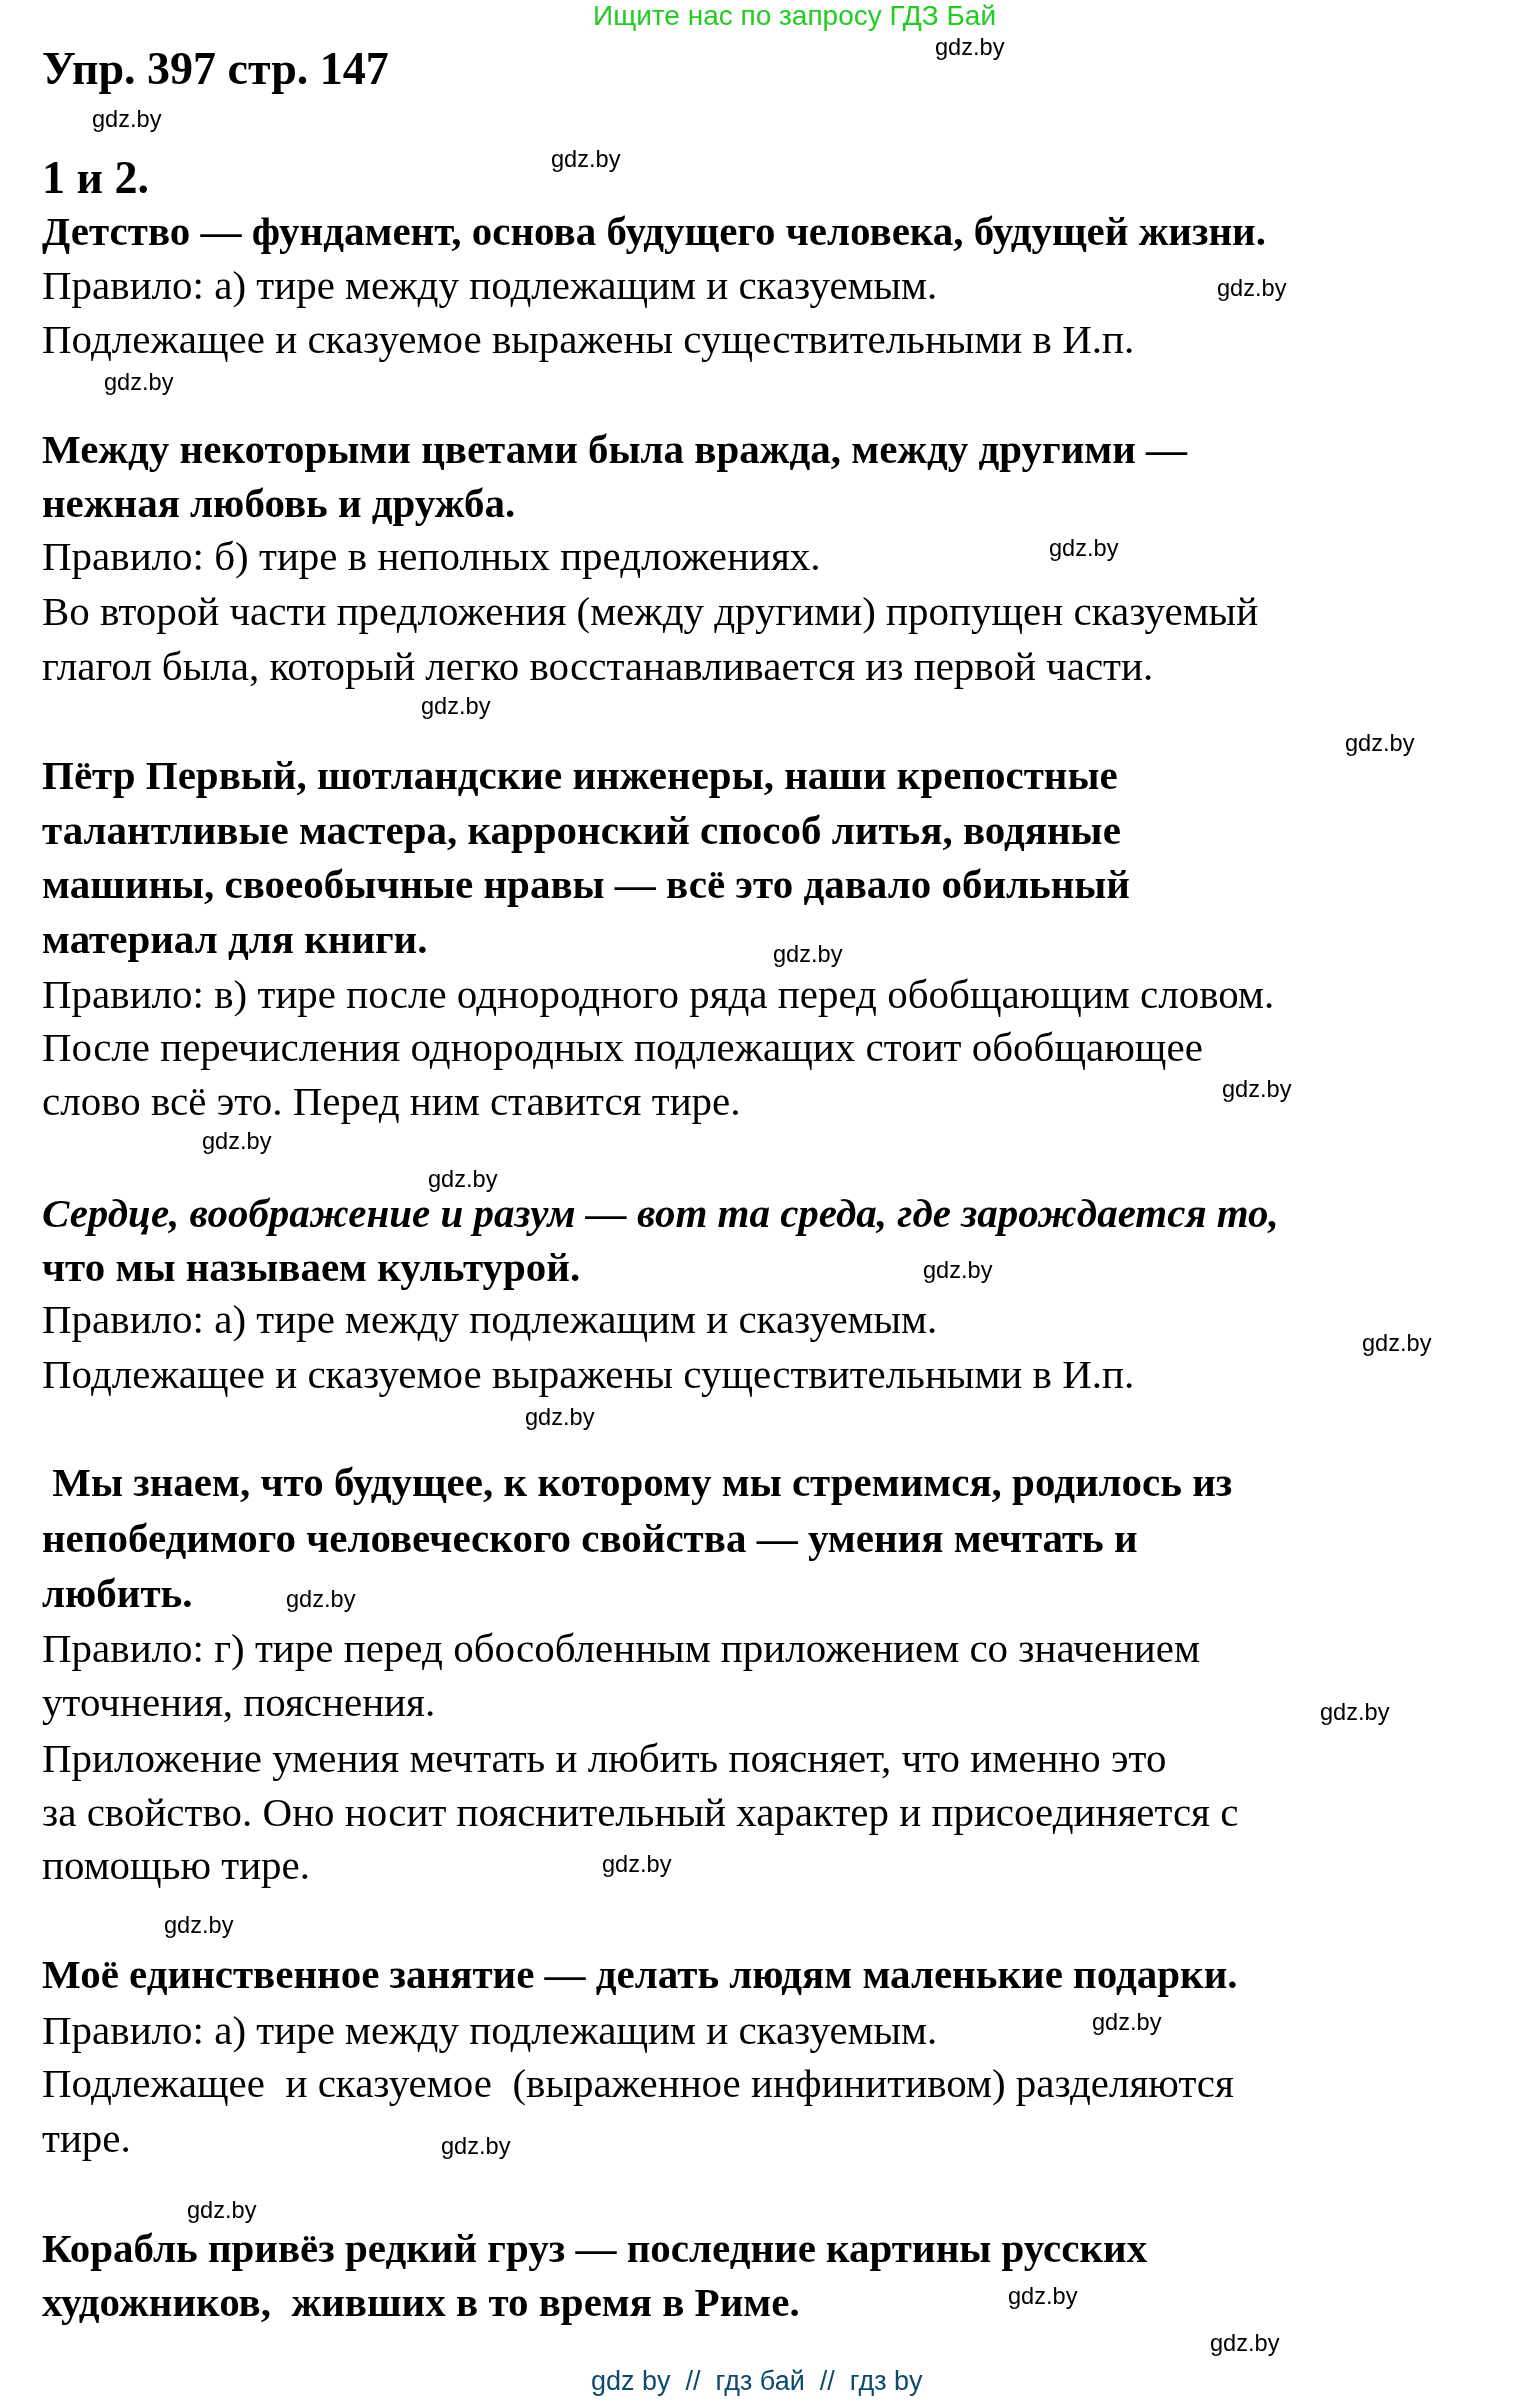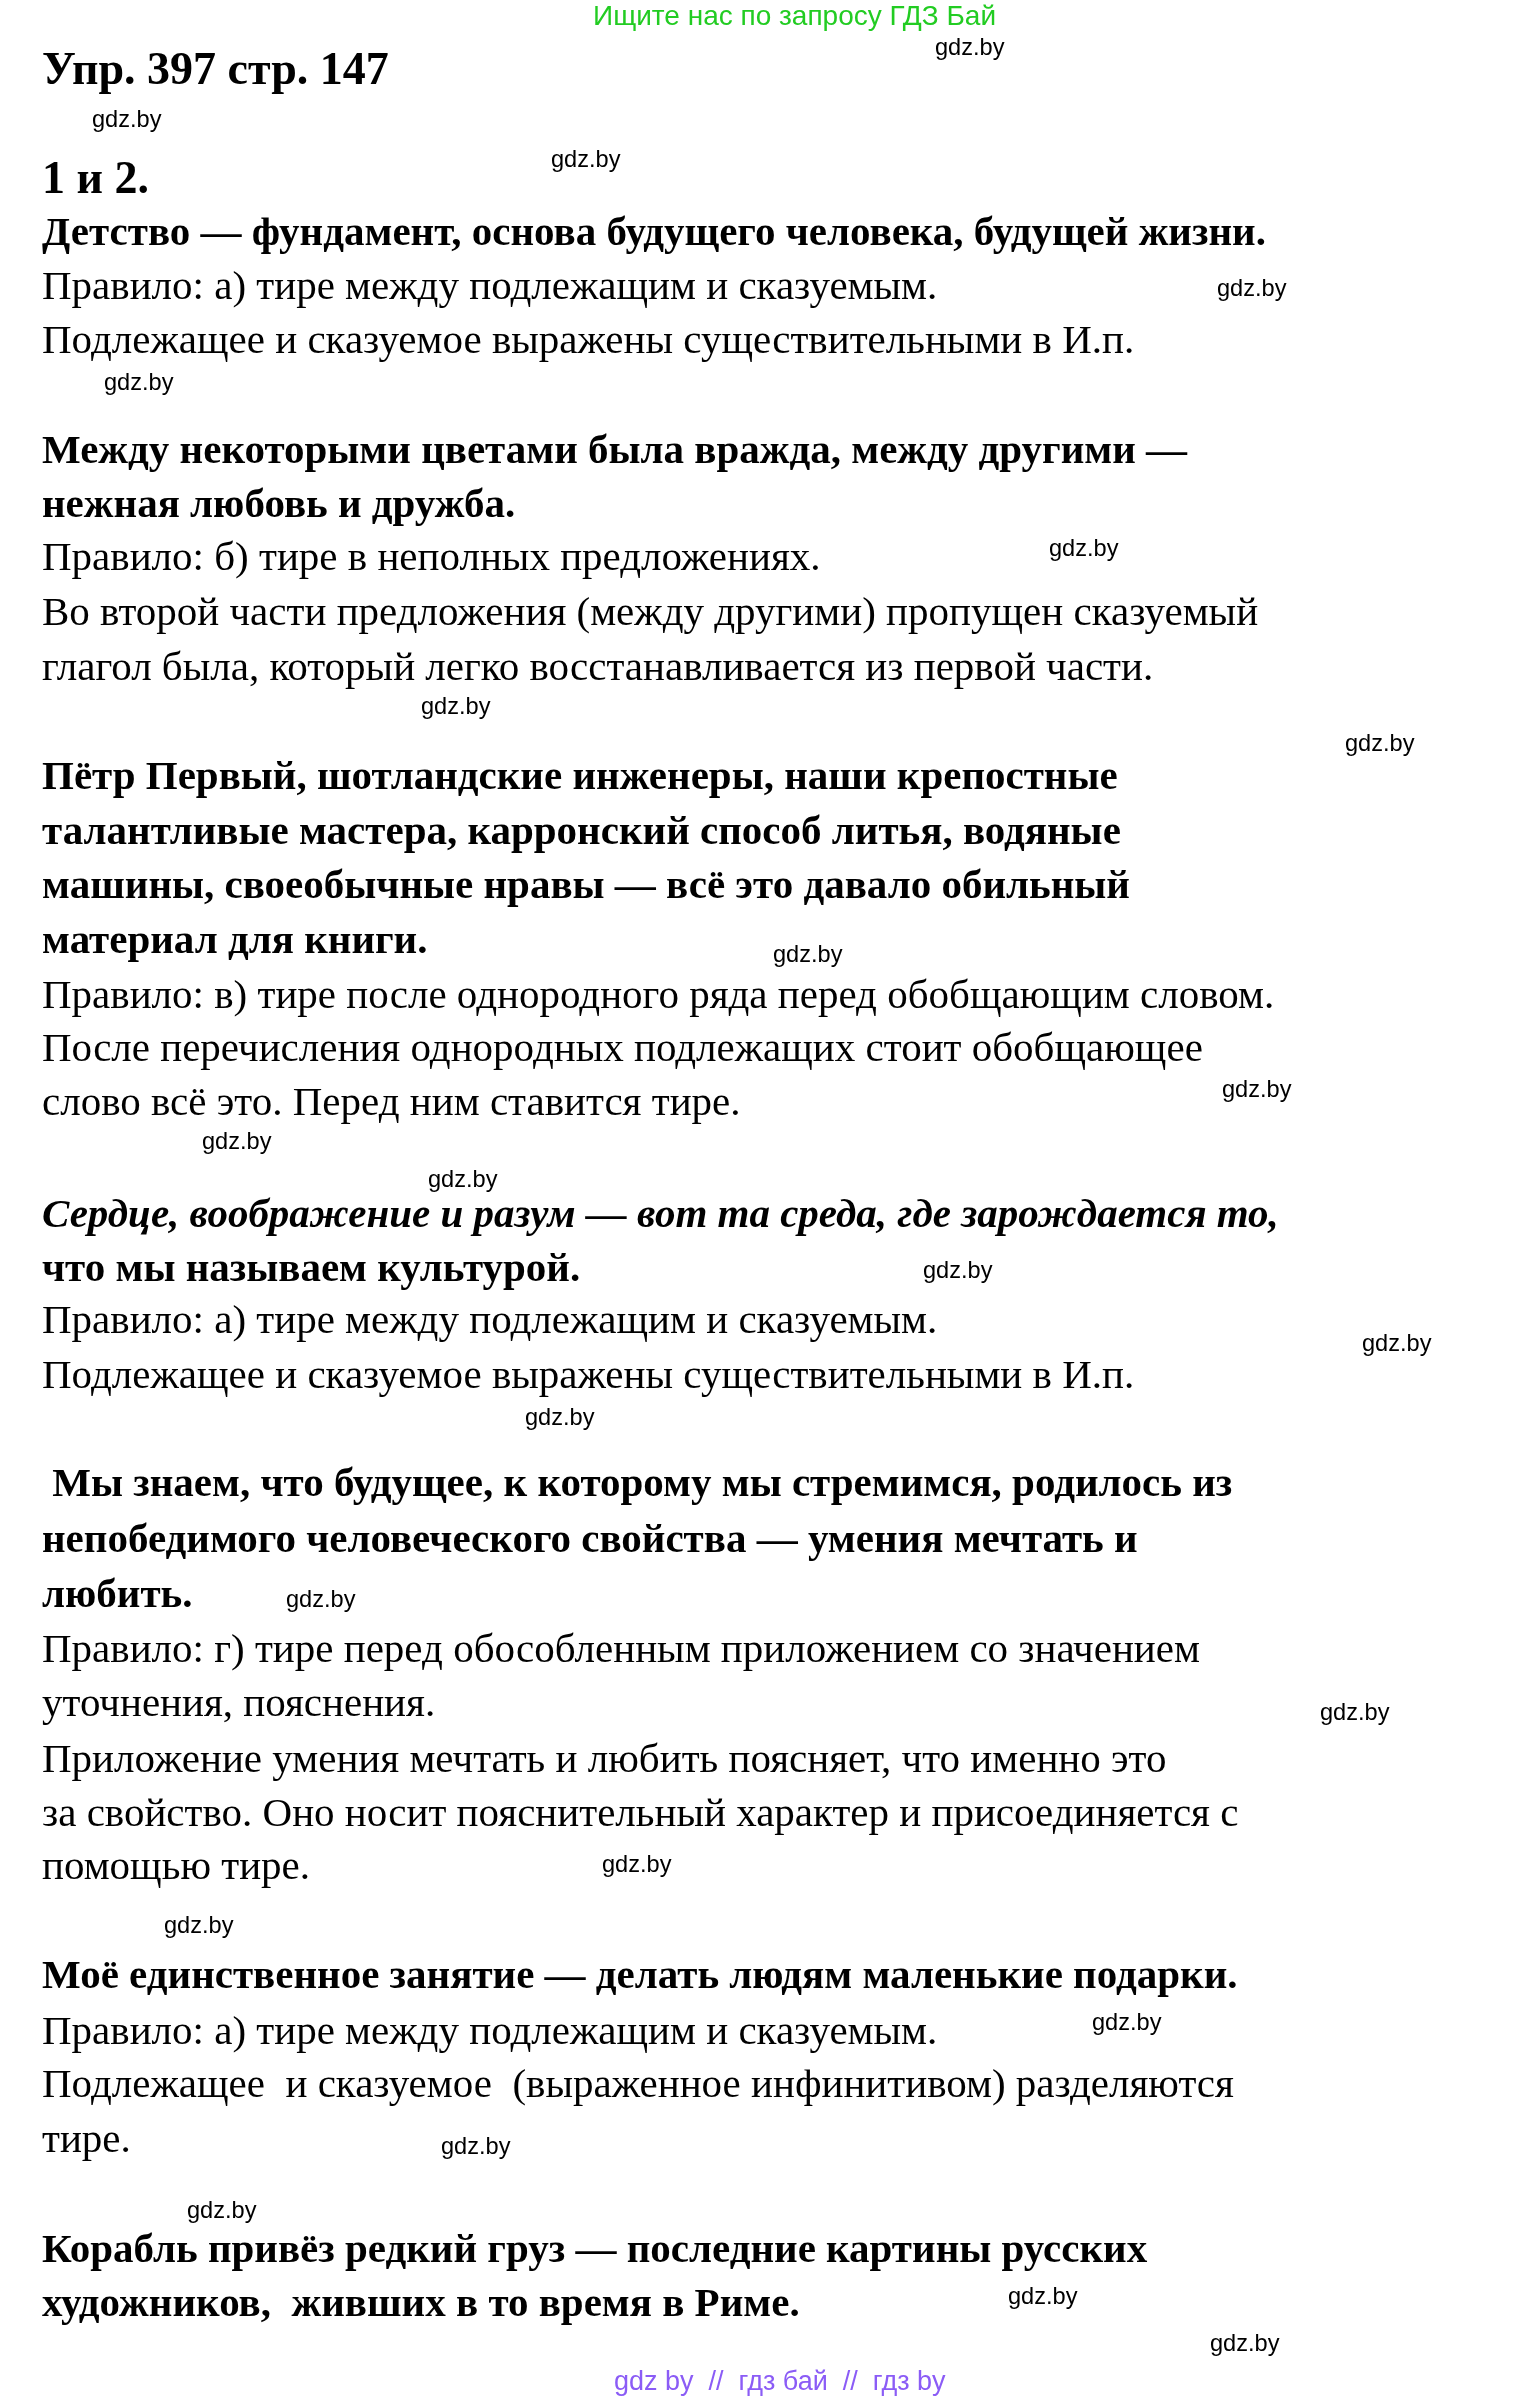--- a/index.html
+++ b/index.html
@@ -1,19 +1,19 @@
 <!DOCTYPE html>
 <html style="font-size:13px"><head>
 <meta charset="utf-8">
 <style>
   html, body { margin:0; padding:0; background:#ffffff; }
   body { width:1526px; height:2401px; position:relative; overflow:hidden; }
   .abs { position:absolute; white-space:nowrap; }
   .hdr { font-family:"Liberation Sans", sans-serif; font-size:28px; color:#22cc22; }
-  .ftr { font-family:"Liberation Sans", sans-serif; font-size:27px; color:#8b5cf6;margin-left:23px; }
+  .ftr { font-family:"Liberation Sans", sans-serif; font-size:27px; color:#0c4a6e; }
   .title { font-family:"Liberation Serif", serif; font-weight:bold; font-size:46px; color:#000; }
   .b { font-family:"Liberation Serif", serif; font-weight:bold; font-size:41px; color:#000; }
   .r { font-family:"Liberation Serif", serif; font-size:41px; color:#000; }
   .wm { font-family:"Liberation Sans", sans-serif; font-size:23.6px; color:#000; }
 </style>
 </head>
 <body>
 
 <div class="abs hdr" style="left:569px; top:0px;margin-left:24px;">Ищите нас по запросу ГДЗ Бай</div>
 

